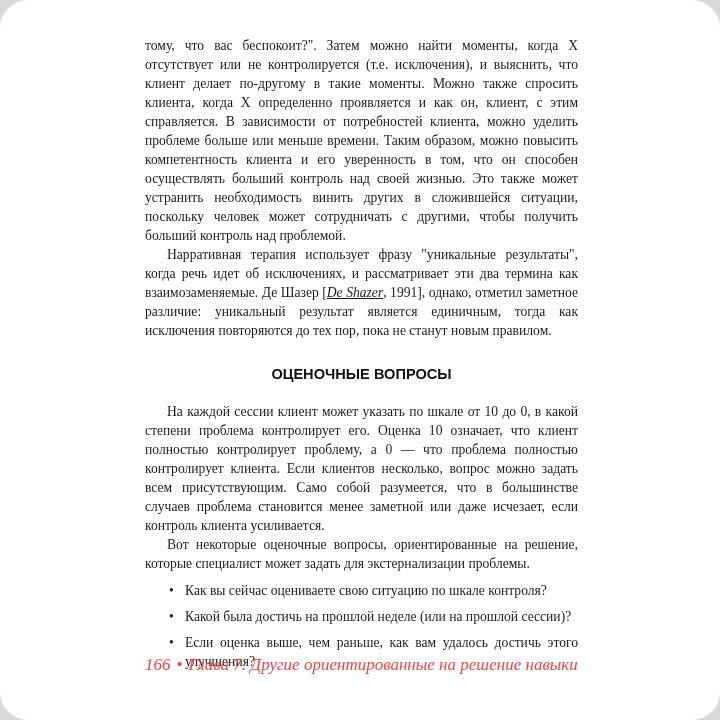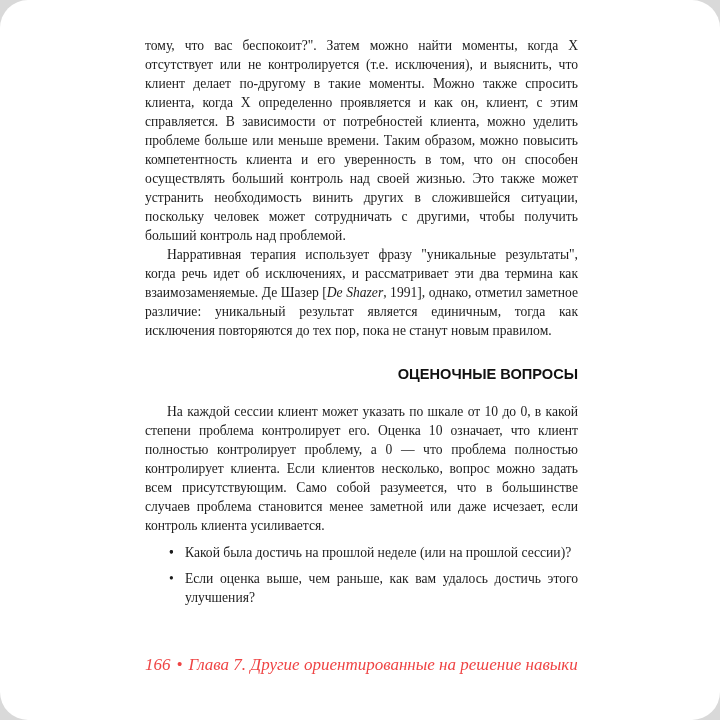--- a/index.html
+++ b/index.html
@@ -31,24 +31,25 @@
     text-align: justify;
   }
   .para {
     margin: 0;
   }
   .para.indent {
     text-indent: 22px;
   }
   .italic {
     font-style: italic;
+    text-decoration: underline;
   }
   .section-heading {
     margin: 25px 0 18px 0;
-    text-align: right;
+    text-align: center;
     font-family: "Liberation Sans", sans-serif;
     font-weight: 700;
     font-size: 14.6px;
     line-height: 19px;
     color: #111;
     text-indent: 0;
   }
   .bullet-list {
     list-style: none;
     margin: 8px 0 0 0;
@@ -88,24 +89,26 @@
     <p class="para">тому, что вас беспокоит?". Затем можно найти моменты, когда X отсутствует или не контролируется (т.е. исключения), и выяснить, что клиент делает по-другому в такие моменты. Можно также спросить клиента, когда X определенно проявляется и как он, клиент, с этим справляется. В зависимости от потребностей клиента, можно уделить проблеме больше или меньше времени. Таким образом, можно повысить компетентность клиента и его уверенность в том, что он способен осуществлять больший контроль над своей жизнью. Это также может устранить необходимость винить других в сложившейся ситуации, поскольку человек может сотрудничать с другими, чтобы получить больший контроль над проблемой.</p>
 
     <p class="para indent"><span>Нарративная терапия использует фразу "уникальные результаты", когда речь идет об исключениях, и рассматривает эти два термина как взаимозаменяемые. Де Шазер [</span><span class="italic">De Shazer</span><span>, 1991], однако, отметил заметное различие: уникальный результат является единичным, тогда как исключения повторяются до тех пор, пока не станут новым правилом.</span></p>
 
     <h2 class="section-heading">
       <span>ОЦЕНОЧНЫЕ ВОПРОСЫ</span><br>
     </h2>
 
     <p class="para indent">На каждой сессии клиент может указать по шкале от 10 до 0, в какой степени проблема контролирует его. Оценка 10 означает, что клиент полностью контролирует проблему, а 0 — что проблема полностью контролирует клиента. Если клиентов несколько, вопрос можно задать всем присутствующим. Само собой разумеется, что в большинстве случаев проблема становится менее заметной или даже исчезает, если контроль клиента усиливается.</p>
 
+    <p class="para indent">Вот некоторые оценочные вопросы, ориентированные на решение, которые специалист может задать для экстернализации проблемы.</p>
 
     <ul class="bullet-list">
       <li>
         <span class="bullet-marker">•</span>
+        <span>Как вы сейчас оцениваете свою ситуацию по шкале контроля?</span>
       </li>
       <li>
         <span class="bullet-marker">•</span>
         <span>Какой была достичь на прошлой неделе (или на прошлой сессии)?</span>
       </li>
       <li>
         <span class="bullet-marker">•</span>
         <span>Если оценка выше, чем раньше, как вам удалось достичь этого улучшения?</span>
       </li>
     </ul>

